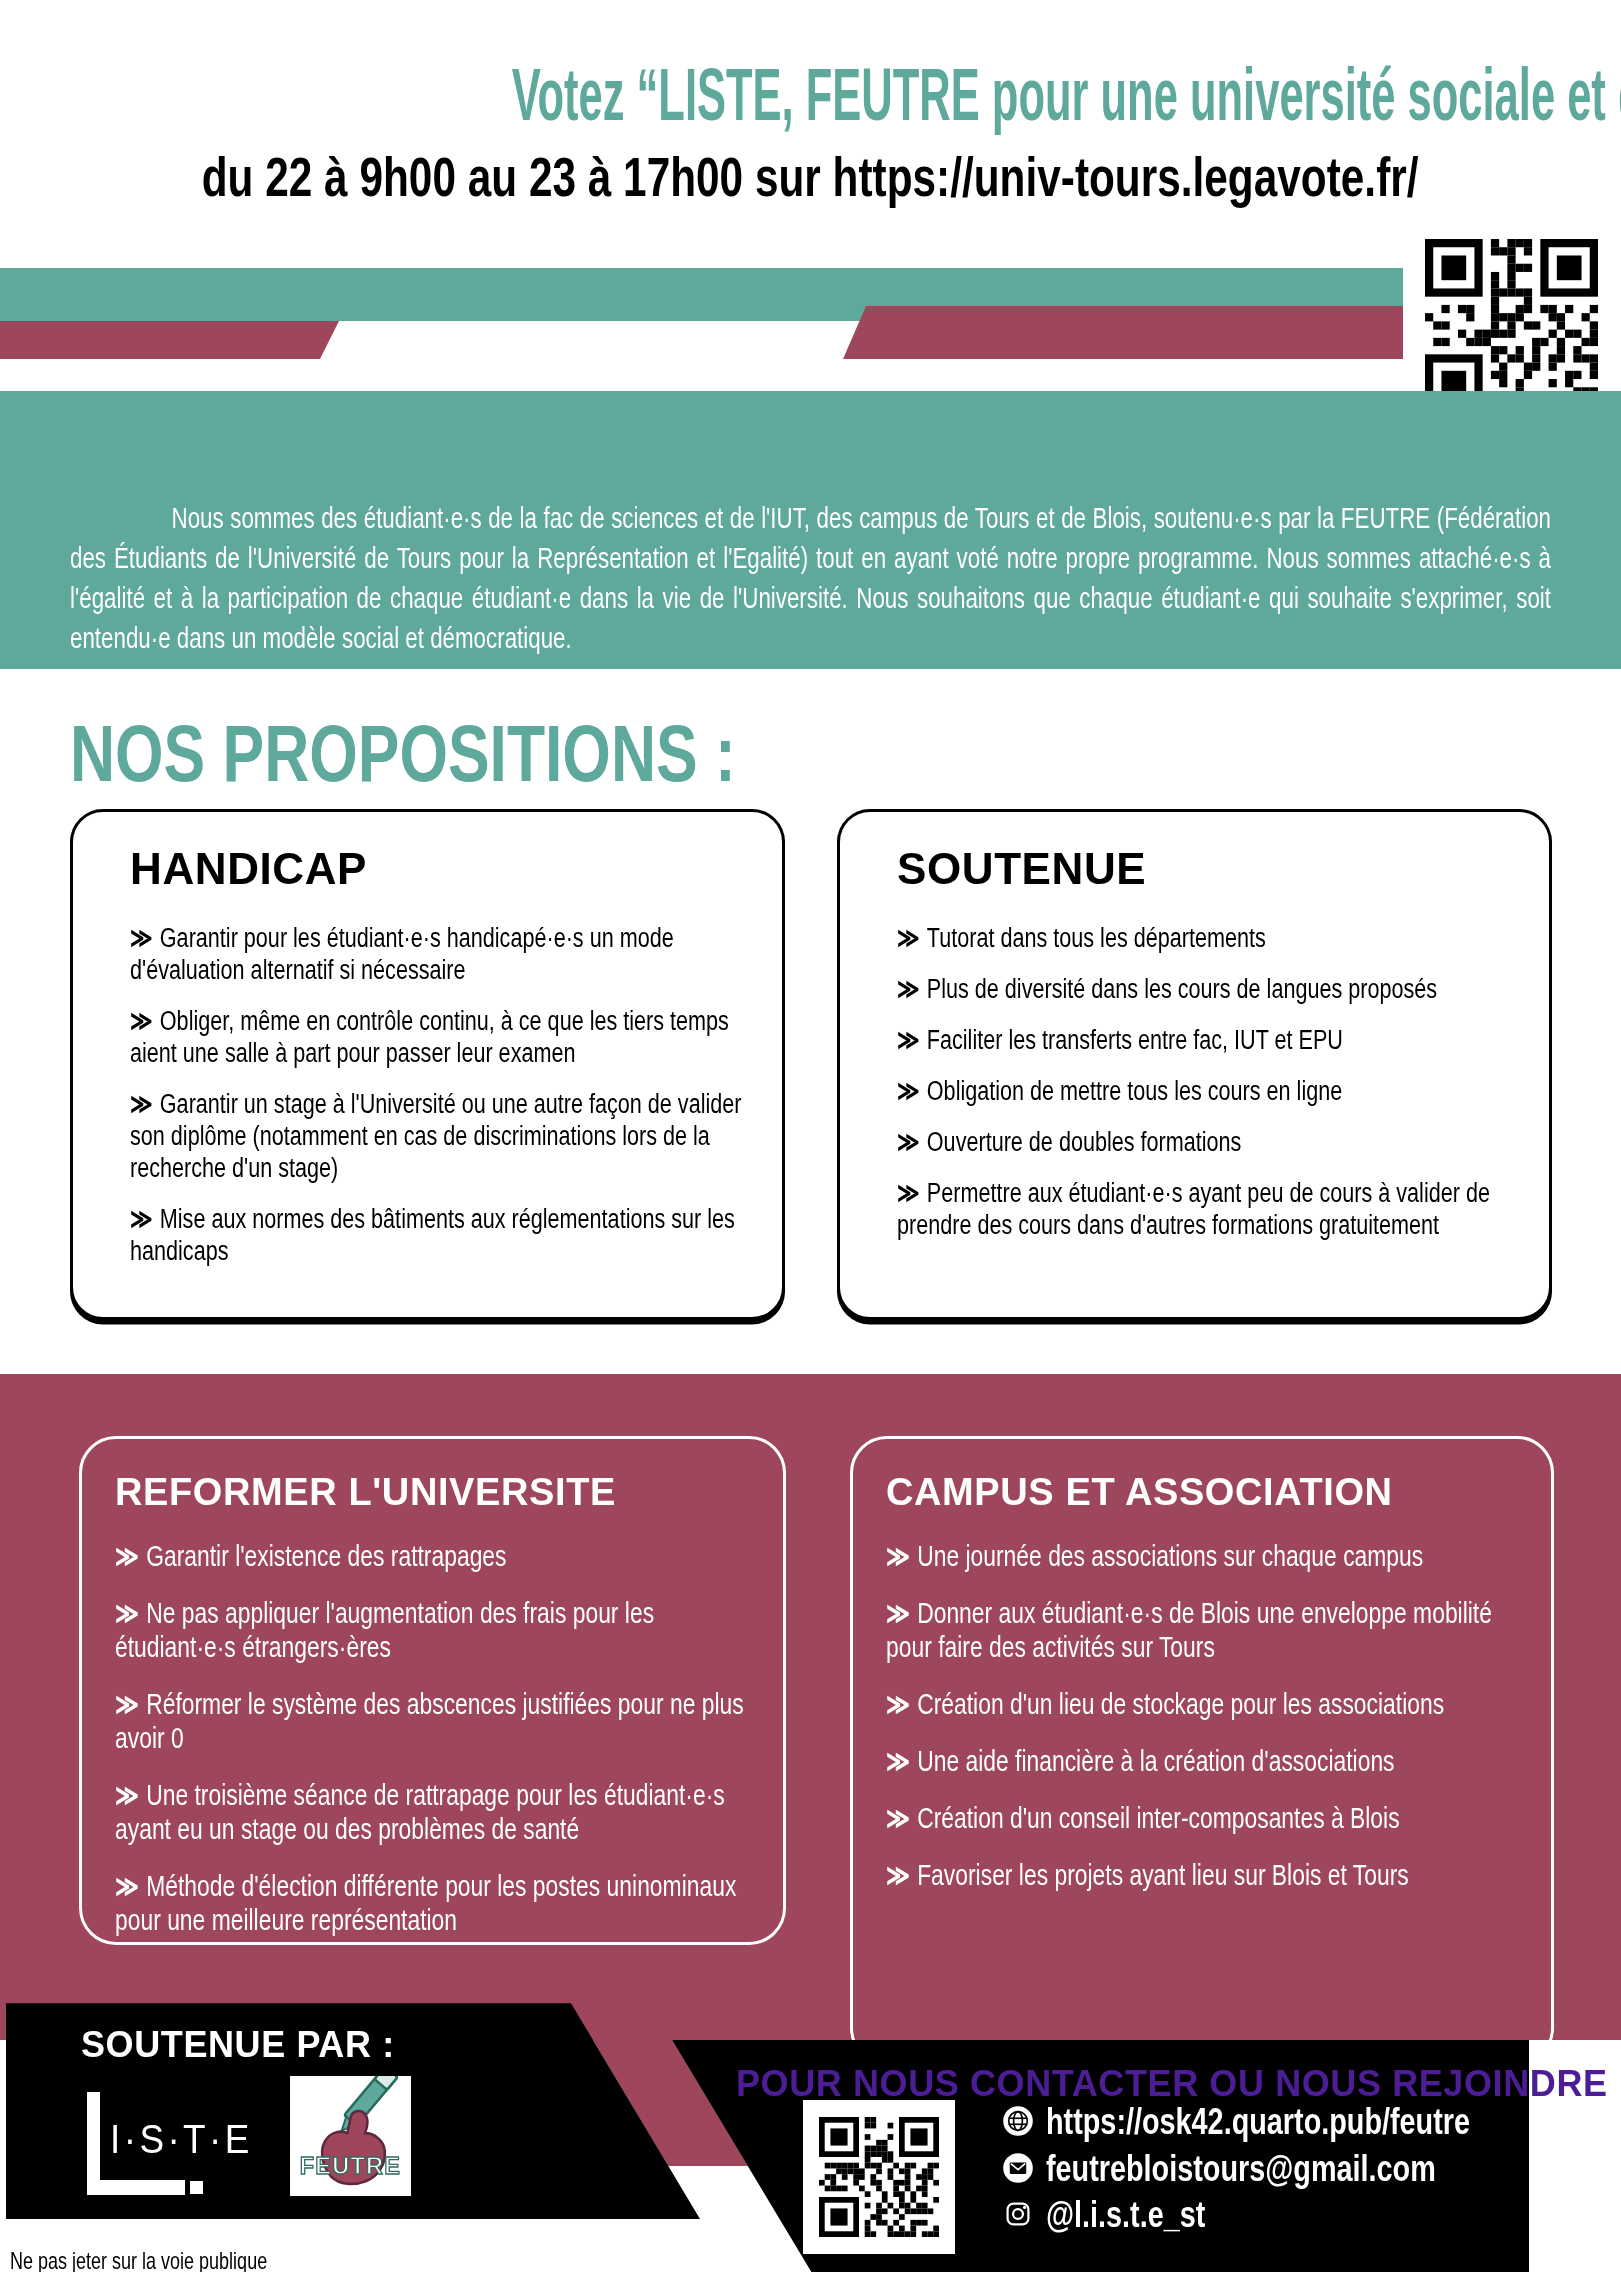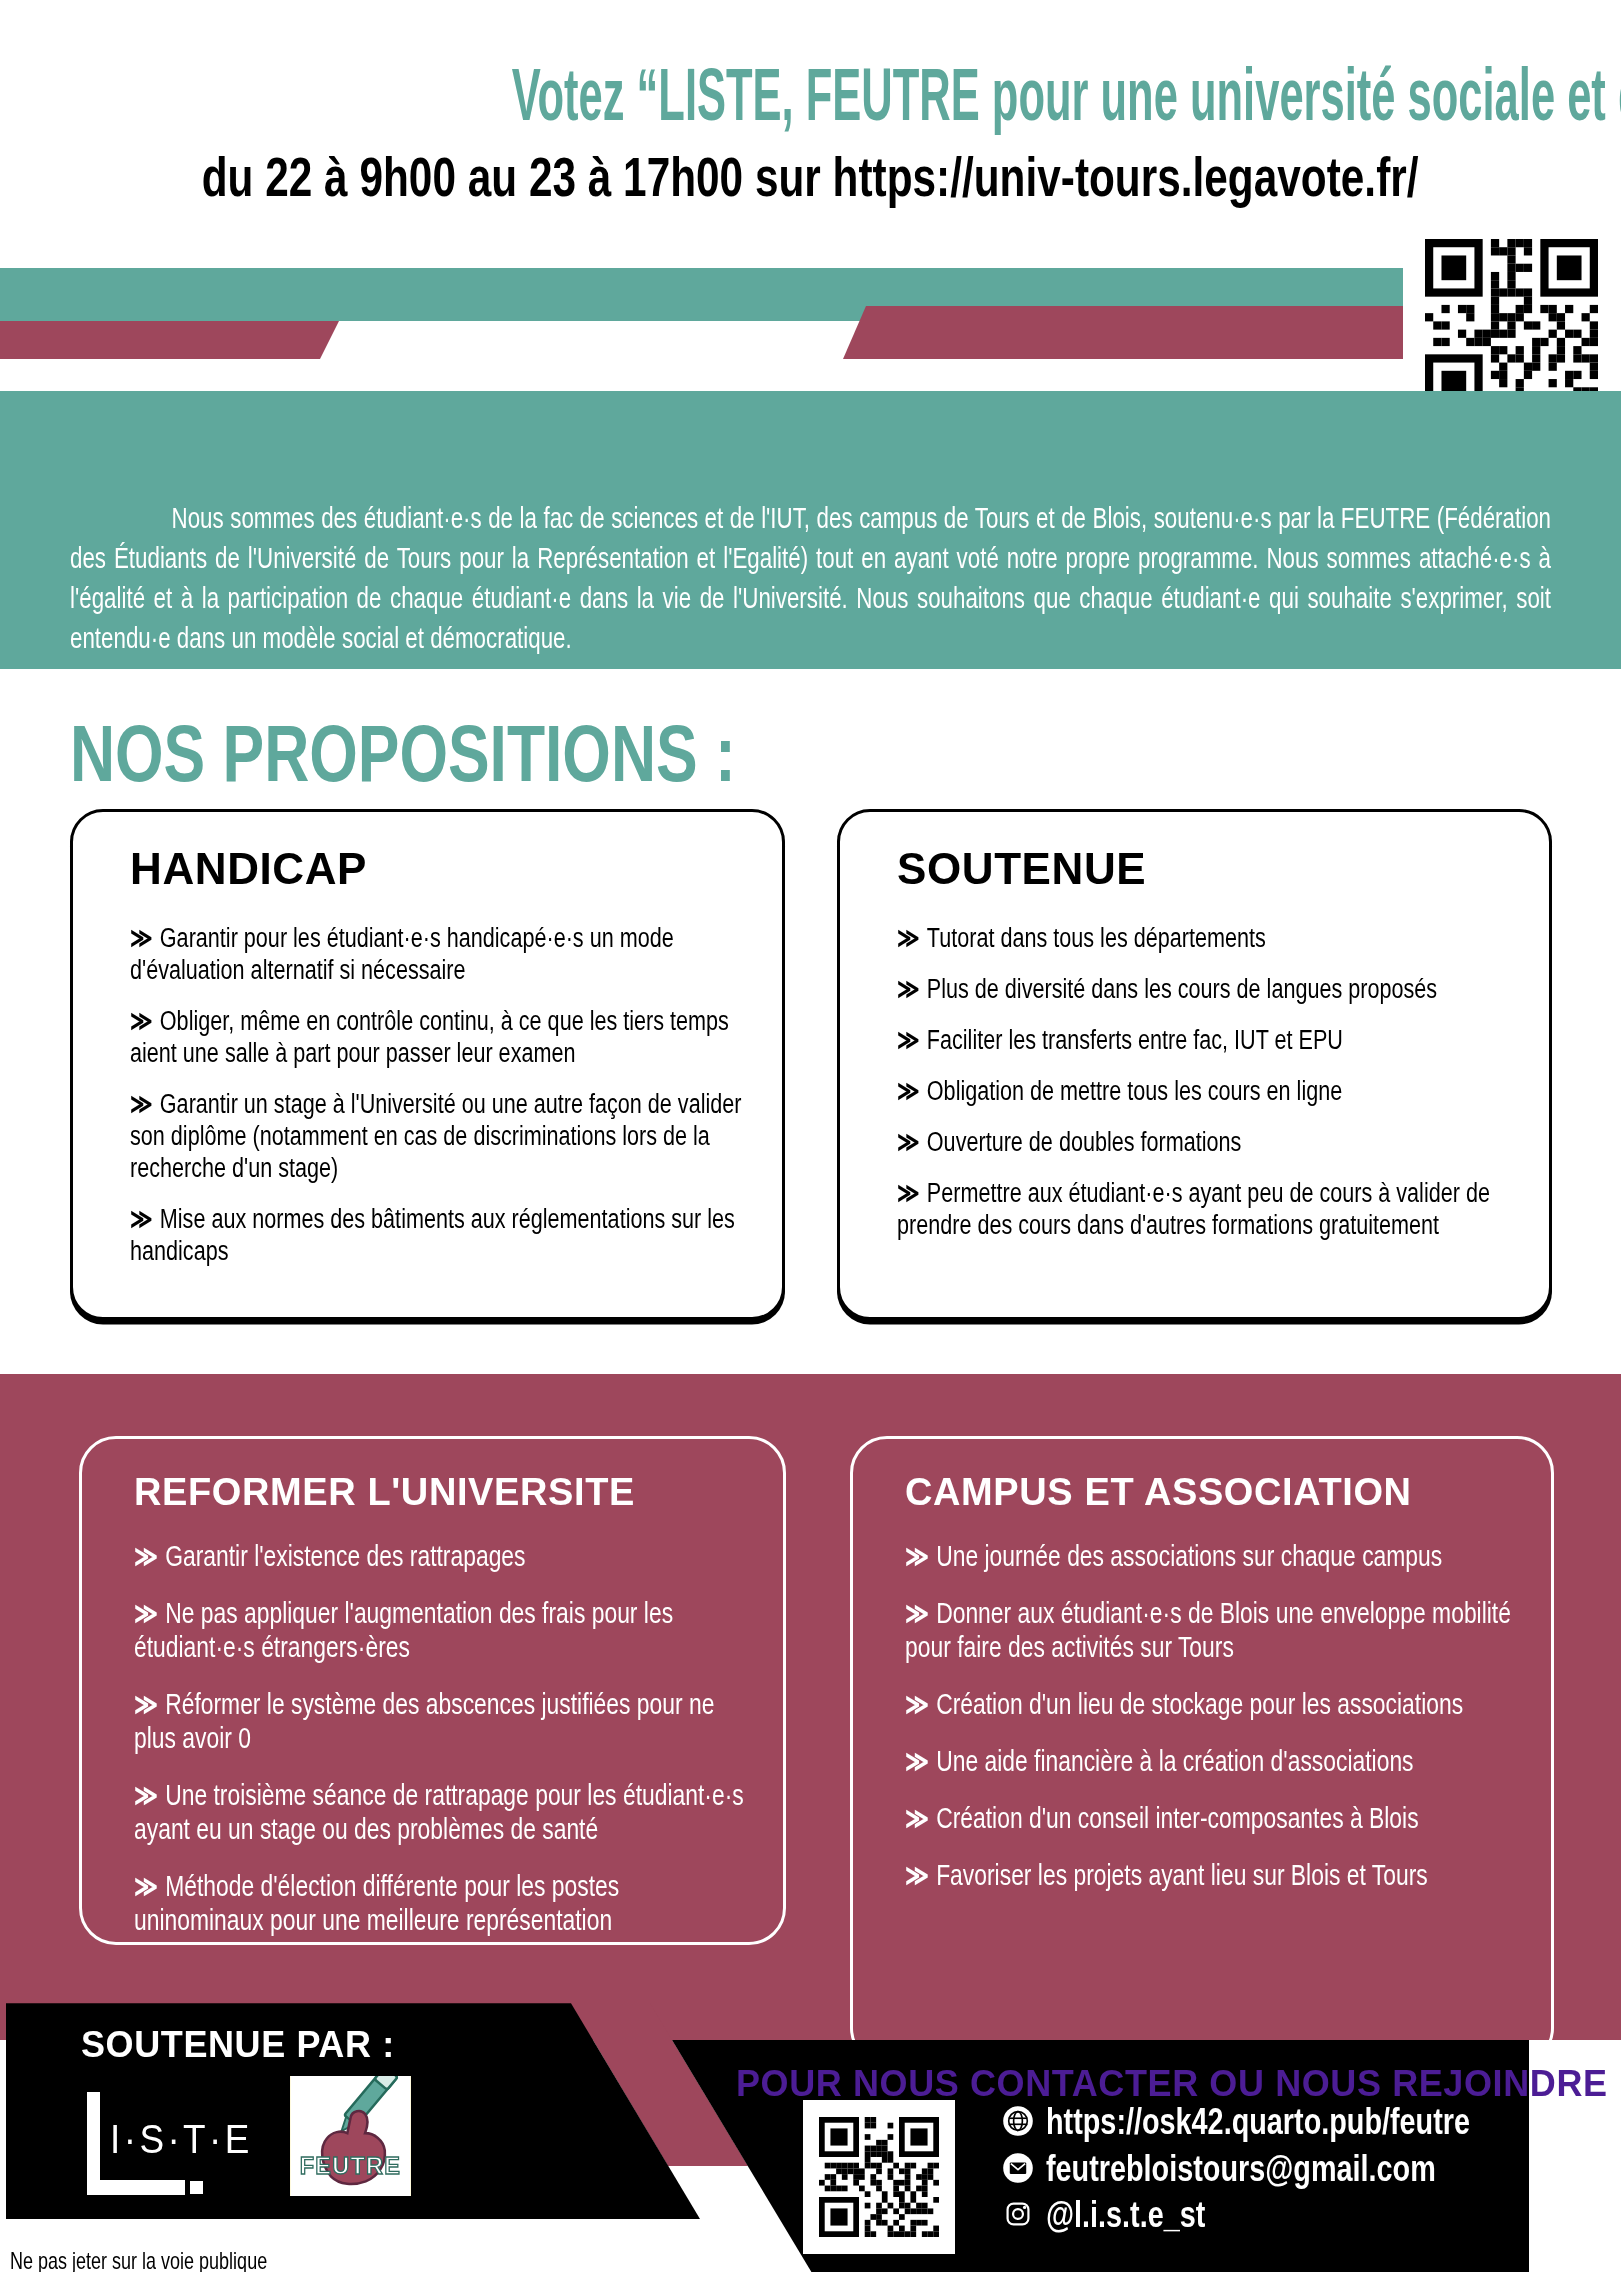--- a/index.html
+++ b/index.html
@@ -31,21 +31,21 @@
   #who-paragraph .inner{width:128%;transform:scaleX(.78125);transform-origin:0 0;
       font-size:28.6px;line-height:40px;color:#fff;text-align:justify;text-indent:130px;}
   
   #h-props{top:714px;left:70px;line-height:1;}
   #h-props .sqz{font-size:80px;font-weight:bold;color:#5FA89C;transform:scaleX(.78);transform-origin:0 50%;}
   
   .card{box-sizing:border-box;}
   .card-light{background:#fff;border:3.8px solid #000;border-radius:33px;box-shadow:0 4.4px 0 #000;
       padding:32px 36px 0 57px;color:#000;}
   .card-dark{background:transparent;border:3.2px solid #fff;border-radius:37px;
-      padding:32px 33px 0 52px;color:#fff;}
+      padding:32px 33px 0 33px;color:#fff;}
   #card-handicap{top:809px;left:70px;width:715px;height:511px;}
   #card-education{top:809px;left:837px;width:715px;height:511px;}
   #card-reformer{top:1436px;left:79px;width:707px;height:509px;}
   #card-campus{top:1436px;left:850px;width:704px;height:629px;}
   .card-light .card-title{font-size:44px;font-weight:bold;letter-spacing:0.6px;}
   .card-dark .card-title{font-size:38px;font-weight:bold;letter-spacing:0.6px;}
   ul.items{list-style:none;margin:0;padding:0;width:125%;transform:scaleX(.8);transform-origin:0 0;}
   .card-light ul.items{margin-top:28px;}
   .card-dark ul.items{margin-top:25px;}
   .card-light li{font-size:27px;line-height:32px;margin-bottom:19px;}

